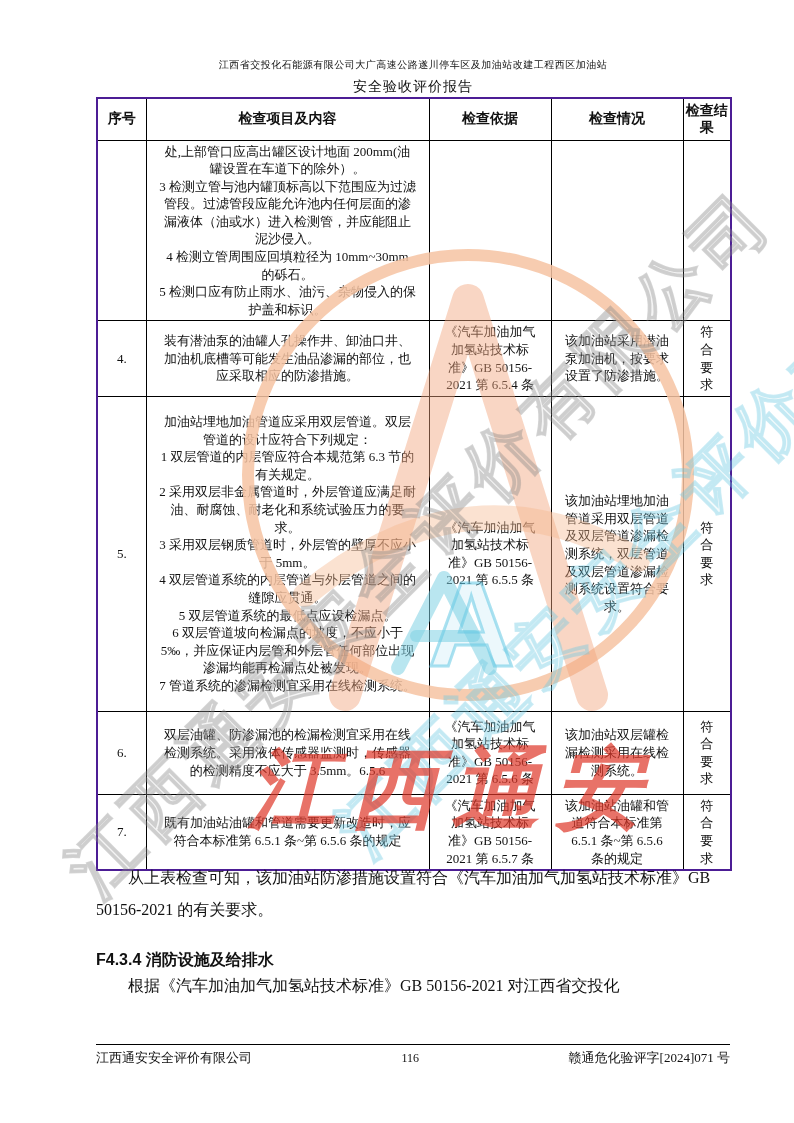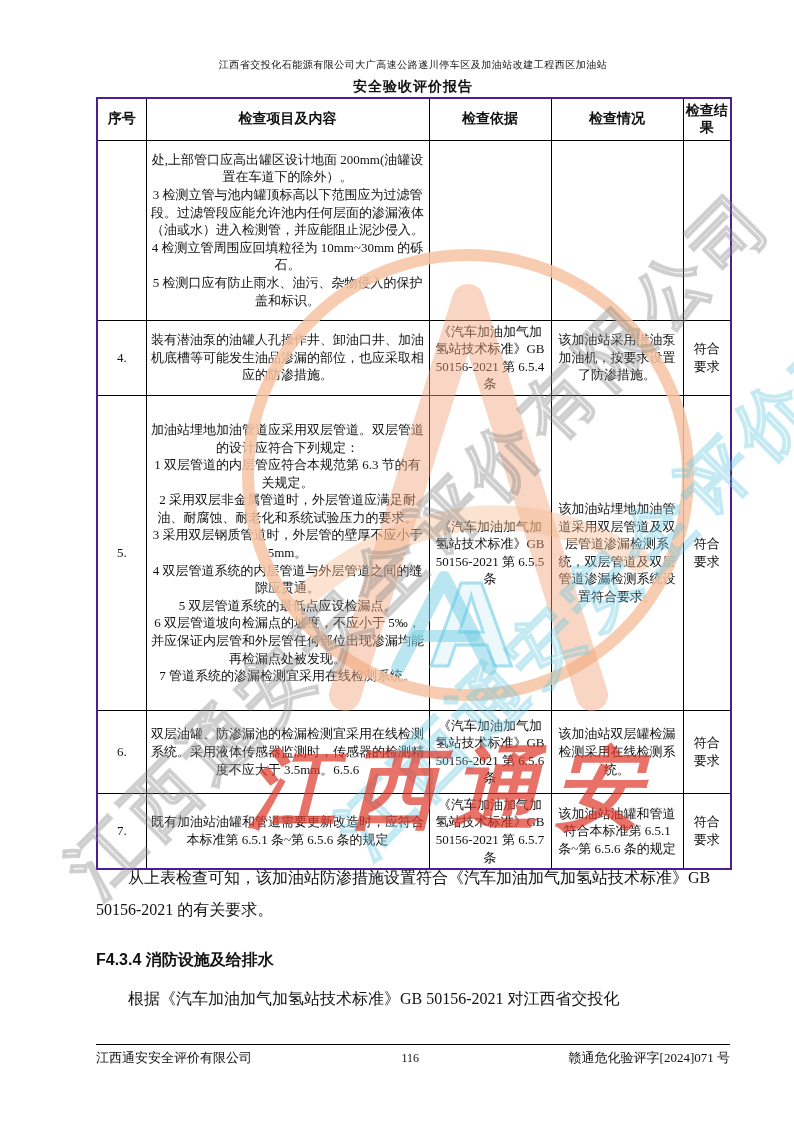--- a/index.html
+++ b/index.html
@@ -8,53 +8,53 @@
     position: relative;
     width: 794px; height: 1123px;
     background: #ffffff;
     overflow: hidden;
     font-family: "Liberation Serif", "DejaVu Serif", serif;
     color: #111;
   }
   
   .doc-header { position:absolute; top:56px; left:96px; width:634px; text-align:center; }
   .doc-header .t1 { font-size:10px; line-height:18px; letter-spacing:0.5px; }
-  .doc-header .t2 { font-size:14px; line-height:18px; margin-top:4px; letter-spacing:1px;font-weight:bold; }
+  .doc-header .t2 { font-size:14px; line-height:18px; margin-top:4px; letter-spacing:1px; }
 
   
   table.inspect {
     position:absolute; top:97px; left:96px;
     width:634px; table-layout:fixed;
     border-collapse:collapse;
     border:2px solid #4c1d95;
     font-size:13px; line-height:17.6px;
   }
   table.inspect th, table.inspect td {
     border:1px solid #000;
     vertical-align:middle;
-    padding:2px 4px;
+    padding:2px 12px;
     overflow:hidden;
   }
   table.inspect th { font-weight:bold; font-size:14px; text-align:center; height:42px; padding:2px 1px; }
   td.c-no { text-align:center; }
   td.c-content { padding:2px 7px; }
   td.c-content .para { text-align:center; }
   td.c-basis, td.c-situation, td.c-result { text-align:center; padding:2px 3px; }
   tr.row-0 { height:180px; }
   tr.row-1 { height:67px; }
   tr.row-2 { height:315px; }
   tr.row-3 { height:83px; }
   tr.row-4 { height:73px; }
 
   
   .after-table { position:absolute; top:862px; left:96px; width:634px; }
   .body-para { font-size:16px; line-height:32px; text-indent:2em; }
   .sec-heading { font-family:"Liberation Sans","DejaVu Sans",sans-serif; font-weight:bold; font-size:16px; line-height:20px; margin-top:24px; }
   .sec-heading + .sec-heading { margin-top:16px; }
-  .last-para { margin-top:13px; }
+  .last-para { }
 
   
   .footer {
     position:absolute; left:96px; top:1044px; width:634px;
     border-top:1.5px solid #000;
     padding-top:4px;
     display:flex; justify-content:space-between; align-items:baseline;
     font-size:13px;
   }
   .footer .pg { font-size:12px; }

